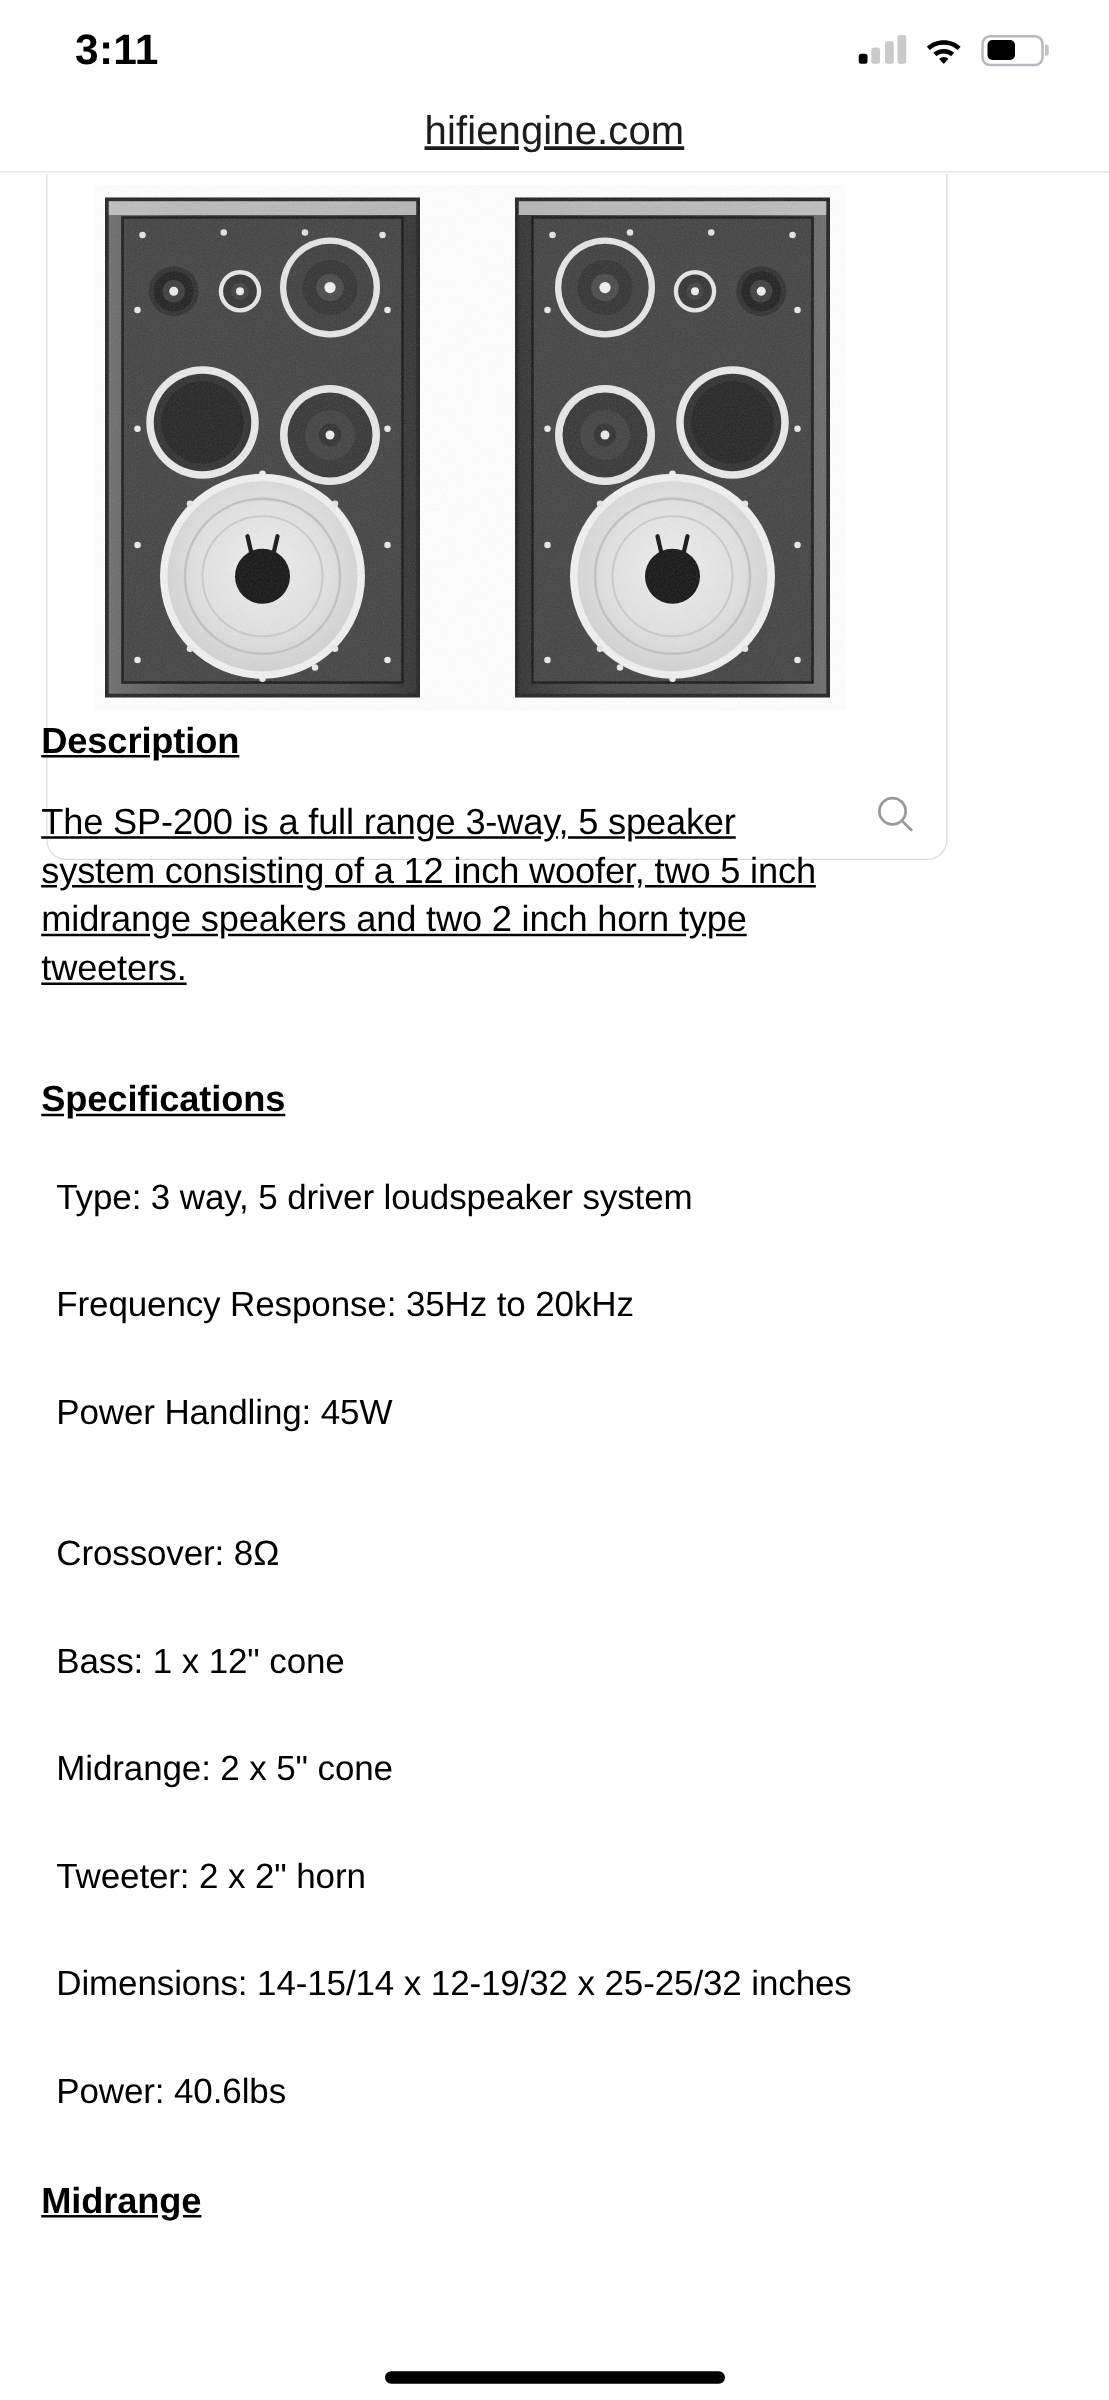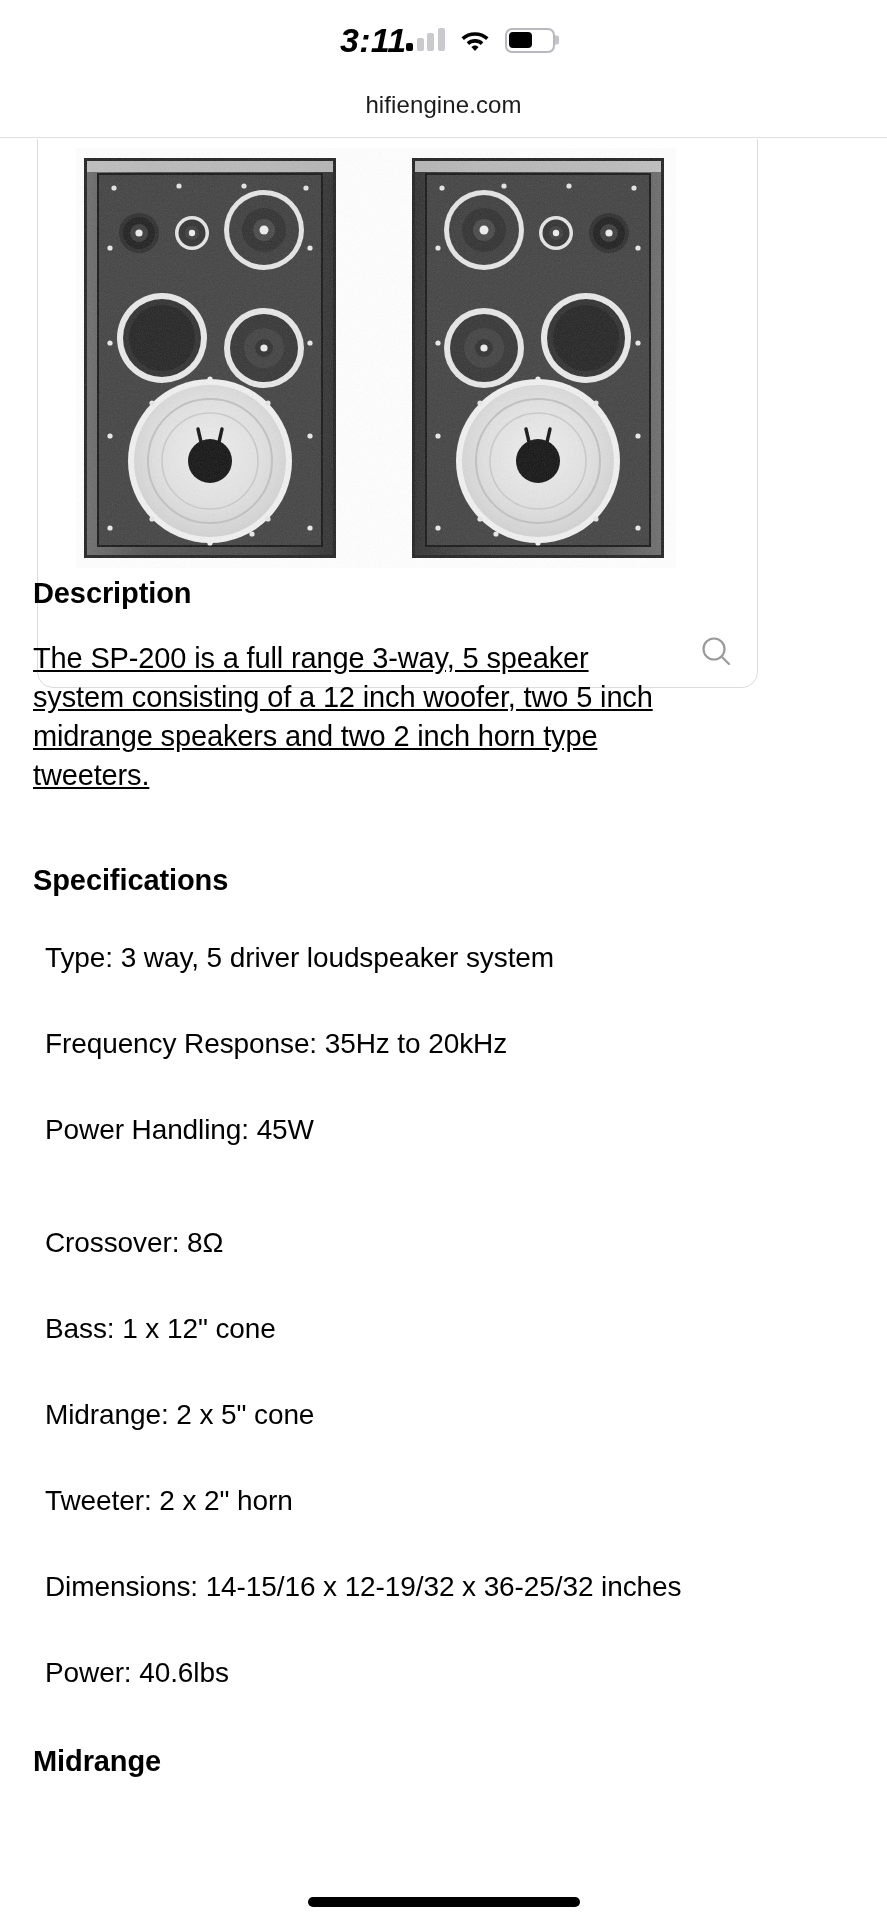--- a/index.html
+++ b/index.html
@@ -17,24 +17,23 @@
   }
 
   
   .status-bar {
     position: absolute;
     top: 0; left: 0;
     width: 887px;
     height: 72px;
     display: flex;
     align-items: center;
-    justify-content: center;
+    justify-content: space-between;
     padding: 0 52px 0 60px;
     box-sizing: border-box;
-    font-style: italic;
   }
   .status-time {
     font-size: 34px;
     font-weight: 600;
     letter-spacing: 0.2px;
     color: #000;
     line-height: 1;
     padding-top: 8px;
   }
   .status-right {
@@ -96,23 +95,24 @@
     width: 887px;
     height: 66px;
     display: flex;
     align-items: center;
     justify-content: center;
     border-bottom: 1px solid #e0e0e2;
     box-sizing: border-box;
     background: #ffffff;
   }
   .url-text {
-    font-size: 24px;
+    font-size: 32px;
     color: #1c1c1e;
     letter-spacing: 0.1px;
+    text-decoration: underline;
   }
 
   
   .page {
     position: absolute;
     top: 139px; left: 0;
     width: 887px;
     height: 1745px;
     background: #ffffff;
     overflow: hidden;
@@ -153,20 +153,21 @@
     top: 437px;
     width: 820px;
   }
   h2.section-heading {
     font-size: 29px;
     font-weight: 700;
     margin: 0;
     letter-spacing: -0.1px;
     color: #000;
     line-height: 1.2;
+    text-decoration: underline;
   }
   p.body-text {
     font-size: 29px;
     line-height: 39px;
     margin: 0;
     color: #000;
     letter-spacing: -0.15px;
     max-width: 650px;
     text-decoration: underline;
   }
@@ -370,21 +371,21 @@
     <div class="spec-gap"></div>
     <div class="spec-gap"></div>
     <p class="spec-line">Crossover: 8Ω</p>
     <div class="spec-gap"></div>
     <p class="spec-line">Bass: 1 x 12" cone</p>
     <div class="spec-gap"></div>
     <p class="spec-line">Midrange: 2 x 5" cone</p>
     <div class="spec-gap"></div>
     <p class="spec-line">Tweeter: 2 x 2" horn</p>
     <div class="spec-gap"></div>
-    <p class="spec-line">Dimensions: 14-15/16 x 12-19/32 x 36-25/32 inches</p>
+    <p class="spec-line">Dimensions: 14-15/14 x 12-19/32 x 25-25/32 inches</p>
     <div class="spec-gap"></div>
     <p class="spec-line">Power: 40.6lbs</p>
 
     <div class="gap-before-downloads"></div>
     <h2 class="section-heading">Midrange</h2>
   </div>
 </div>
 
 <div class="home-bar-area">
   <div class="home-bar"></div>

